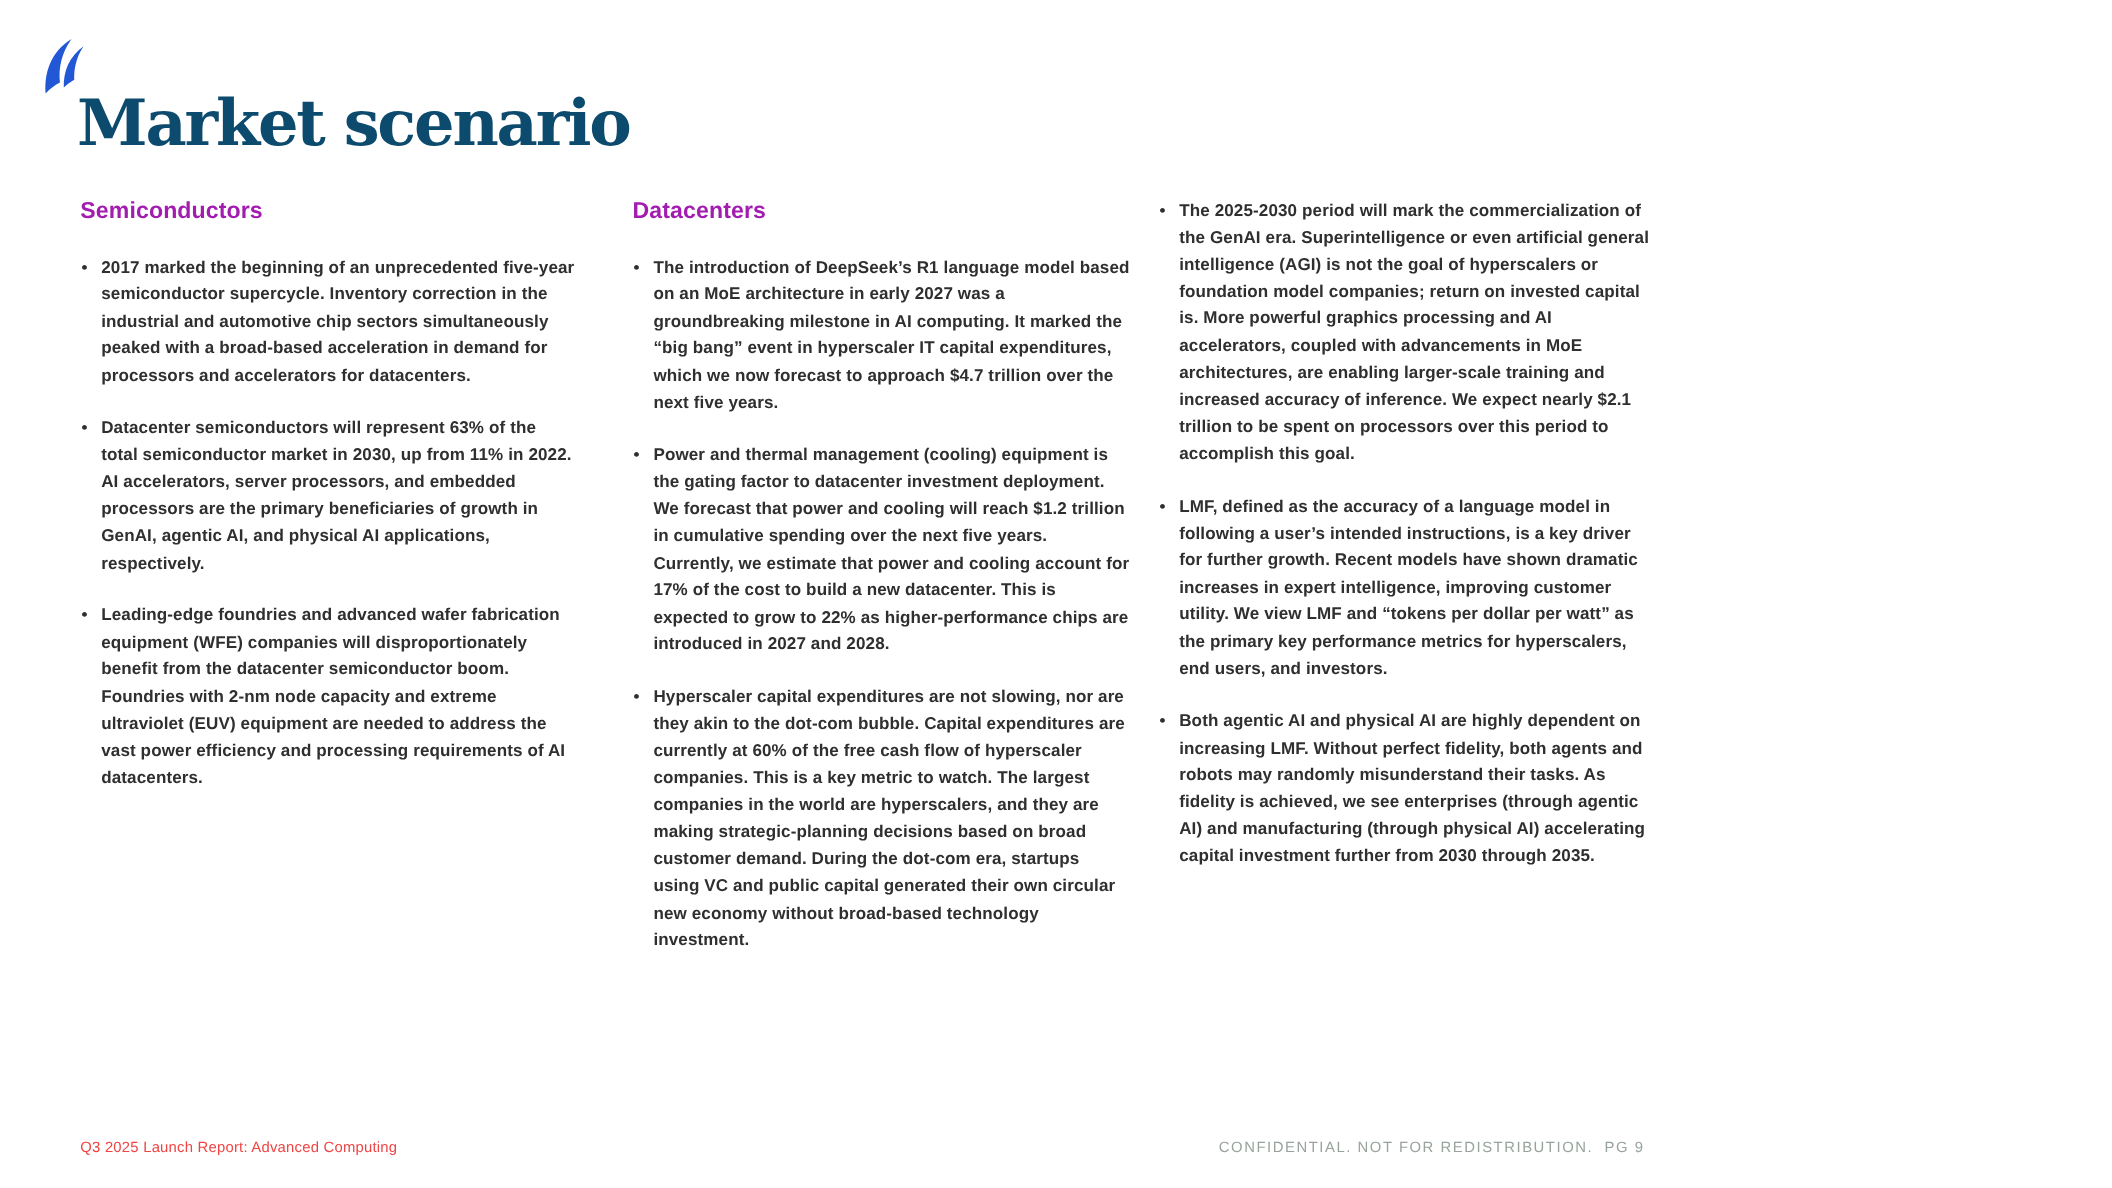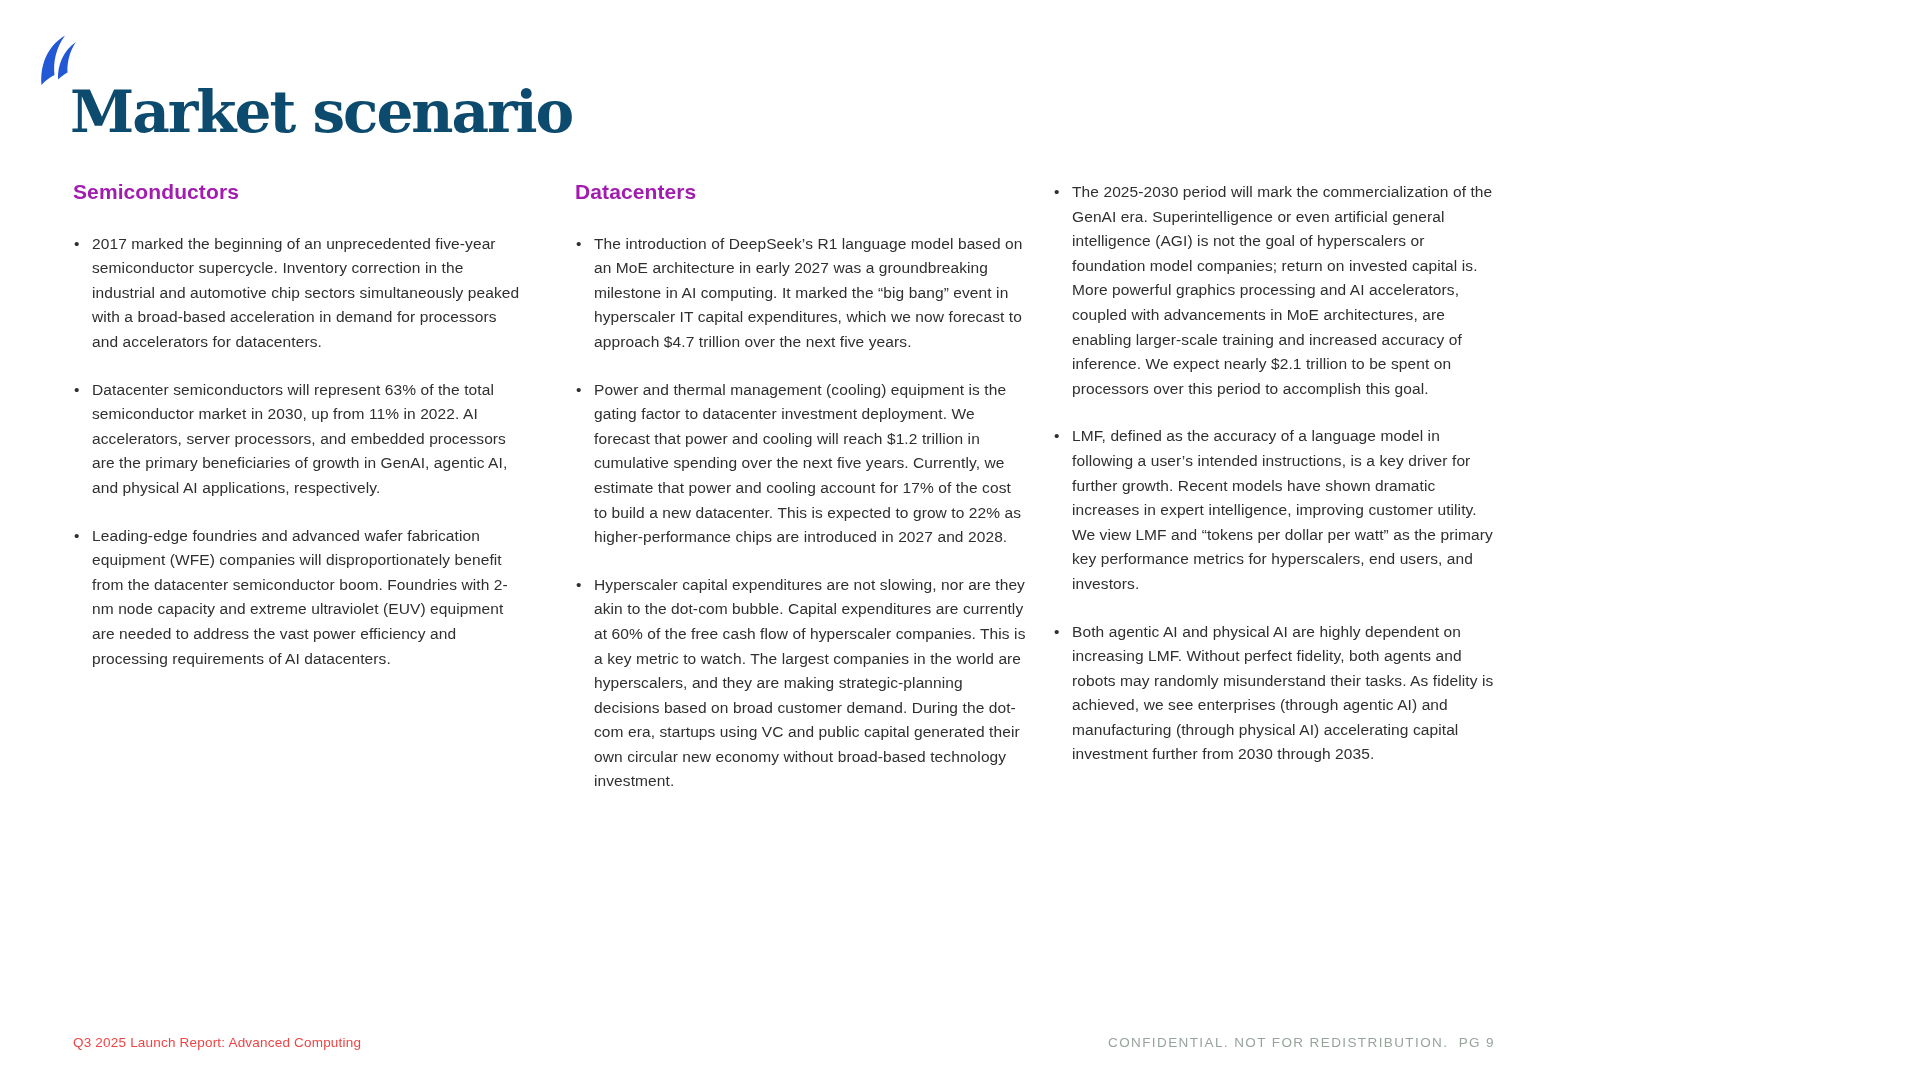--- a/index.html
+++ b/index.html
@@ -58,20 +58,21 @@
   }
   .bullets {
     list-style: none;
     margin: 0;
     padding: 0;
   }
   .bullets li {
     position: relative;
     padding-left: 19px;
     margin-bottom: 23px;
+    font-weight: bold;
   }
   .bullets li::before {
     content: "\2022";
     position: absolute;
     left: 1px;
     top: 0;
     color: #2f2f2f;
   }
   .footer-left {
     position: absolute;

